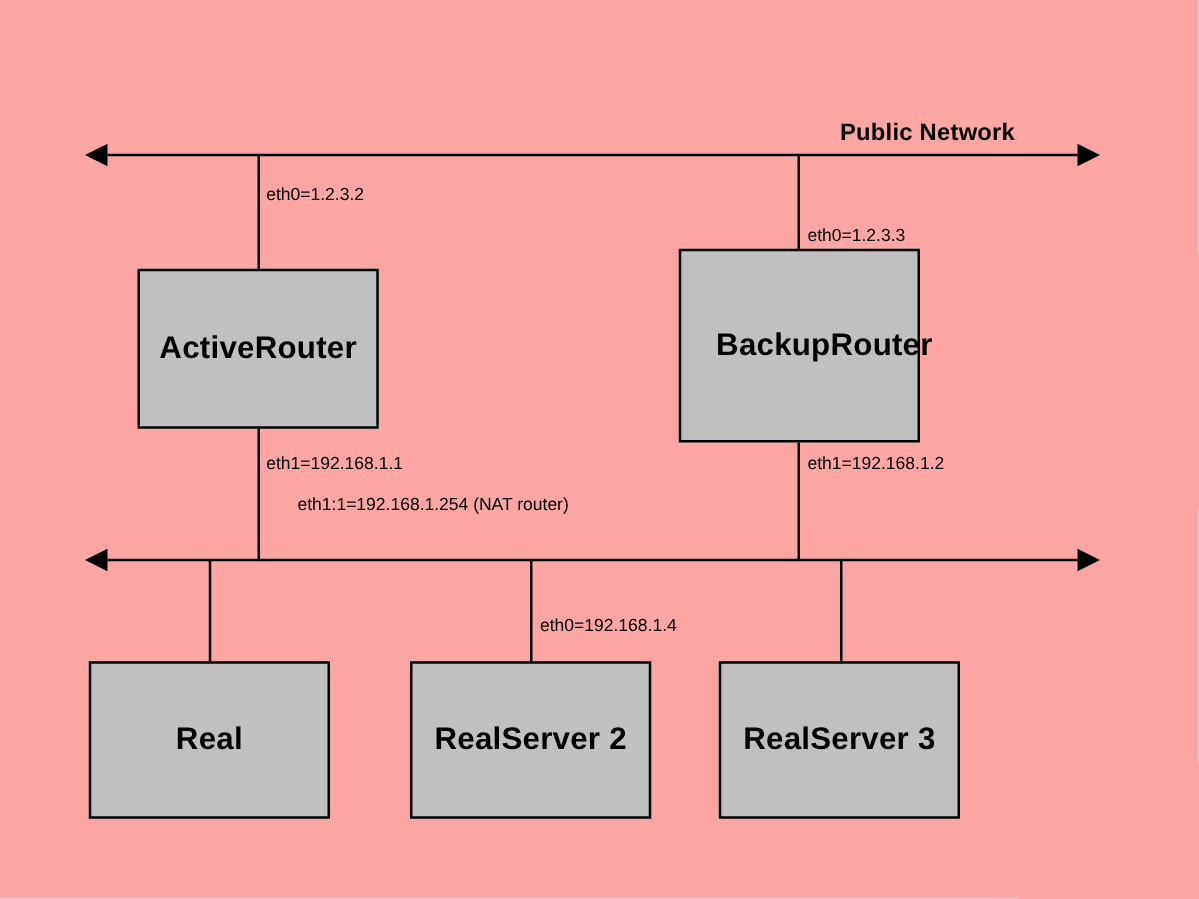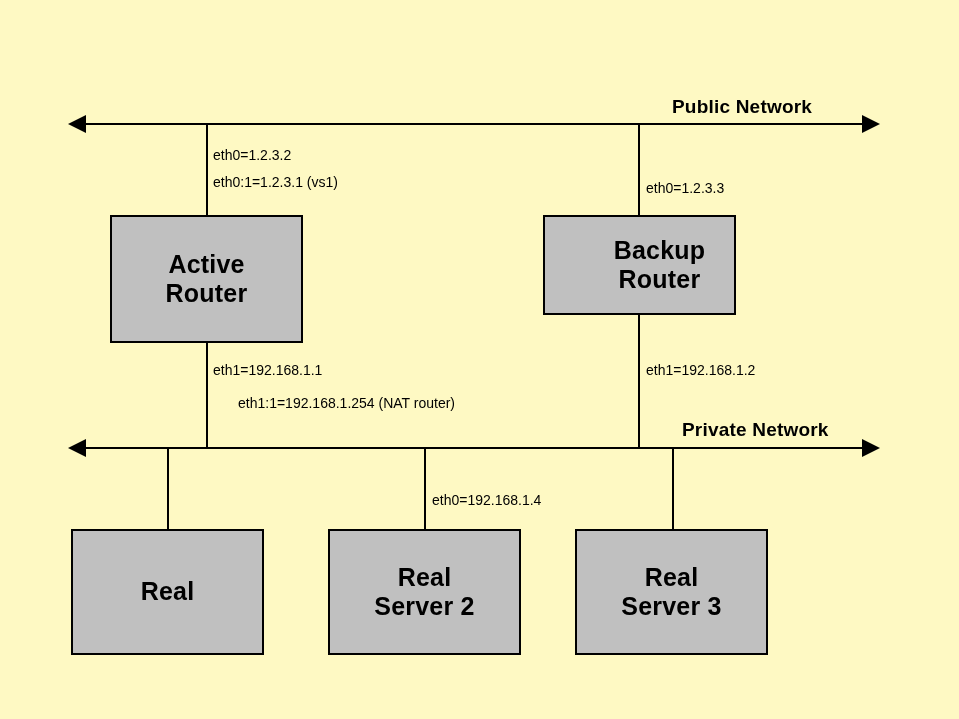--- a/index.html
+++ b/index.html
@@ -5,21 +5,21 @@
 <style>
   html, body {
     margin: 0;
     padding: 0;
     background: #ffffff;
   }
   #canvas {
     position: relative;
     width: 959px;
     height: 719px;
-    background: #fef9c3;
+    background: #fca5a5;
     font-family: "Liberation Sans", sans-serif;
     overflow: hidden;
   }
   
   .bus-line {
     position: absolute;
     height: 0;
     border-top: 2px solid #000000;
   }
   .arrow-left, .arrow-right {
@@ -43,21 +43,21 @@
     width: 0;
     border-left: 2px solid #000000;
   }
   
   .device-box {
     position: absolute;
     background: #c0c0c0;
     border: 2px solid #000000;
     box-sizing: border-box;
     display: flex;
-    flex-direction: column;
+    flex-direction: row;
     align-items: center;
     justify-content: center;
     z-index: 5;
   }
   .device-line {
     font-size: 25px;
     font-weight: bold;
     color: #000000;
     line-height: 1.18;
     white-space: nowrap;
@@ -89,40 +89,38 @@
   <div class="bus-title" style="left:672px; top:96px;">Public Network</div>
 
   <div class="arrow-left" style="left:68px; top:115px;"></div>
   <div class="bus-line" style="left:86px; top:123px; width:776px;"></div>
   <div class="arrow-right" style="left:862px; top:115px;"></div>
 
   <div class="connector" style="left:206px; top:124px; height:324px;"></div>
   <div class="connector" style="left:638px; top:124px; height:324px;"></div>
 
   <div class="iface-label" style="left:213px; top:146px;">eth0=1.2.3.2</div>
-  <div class="iface-label" style="left:213px; top:173px;">eth0:1=1.2.3.1 (vs1)</div>
 
   <div class="iface-label" style="left:646px; top:179px;">eth0=1.2.3.3</div>
 
   <div class="device-box" style="left:110px; top:215px; width:193px; height:128px;">
     <div class="device-line">Active</div>
     <div class="device-line">Router</div>
   </div>
 
-  <div class="device-box" style="left:543px; top:215px; width:193px; height:100px;padding-left:40px;">
+  <div class="device-box" style="left:543px; top:199px; width:193px; height:155px;padding-left:40px;">
     <div class="device-line">Backup</div>
     <div class="device-line">Router</div>
   </div>
 
   <div class="iface-label" style="left:213px; top:361px;">eth1=192.168.1.1</div>
   <div class="iface-label" style="left:213px; top:394px;margin-left:25px;">eth1:1=192.168.1.254 (NAT router)</div>
 
   <div class="iface-label" style="left:646px; top:361px;">eth1=192.168.1.2</div>
 
-  <div class="bus-title" style="left:682px; top:419px;">Private Network</div>
 
   <div class="arrow-left" style="left:68px; top:439px;"></div>
   <div class="bus-line" style="left:86px; top:447px; width:776px;"></div>
   <div class="arrow-right" style="left:862px; top:439px;"></div>
 
   <div class="connector" style="left:167px; top:448px; height:83px;"></div>
   <div class="connector" style="left:424px; top:448px; height:83px;"></div>
   <div class="connector" style="left:672px; top:448px; height:83px;"></div>
 
   <div class="iface-label" style="left:432px; top:491px;">eth0=192.168.1.4</div>

